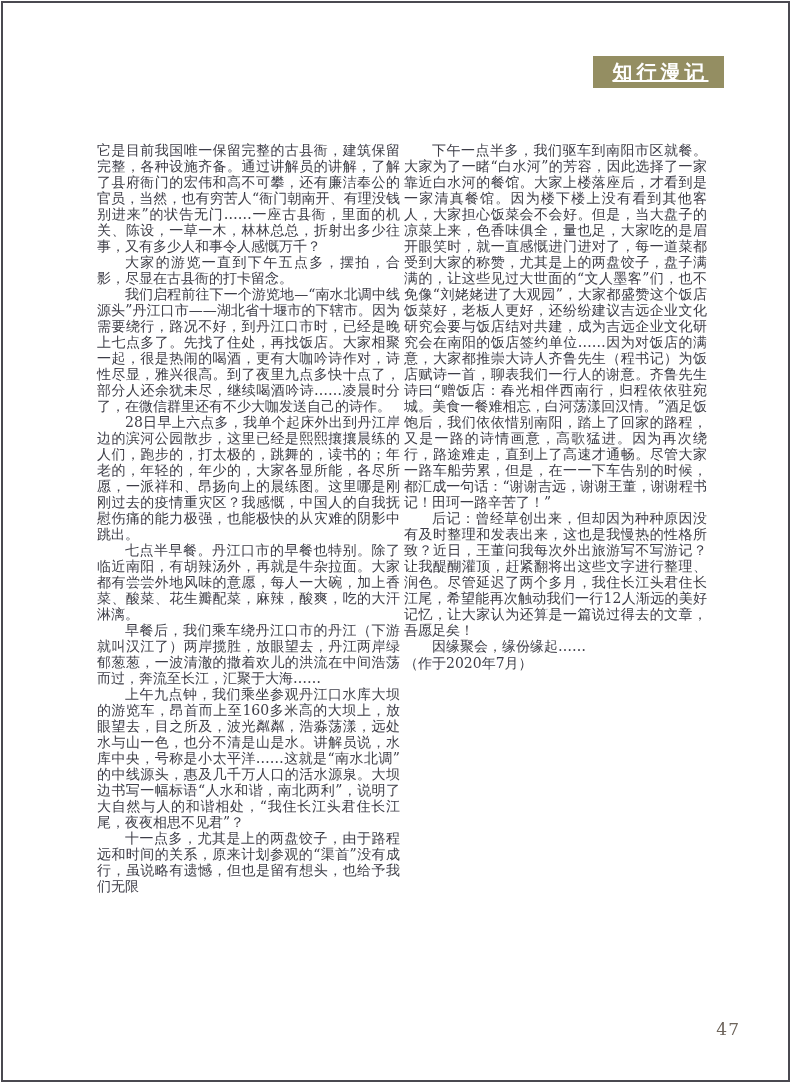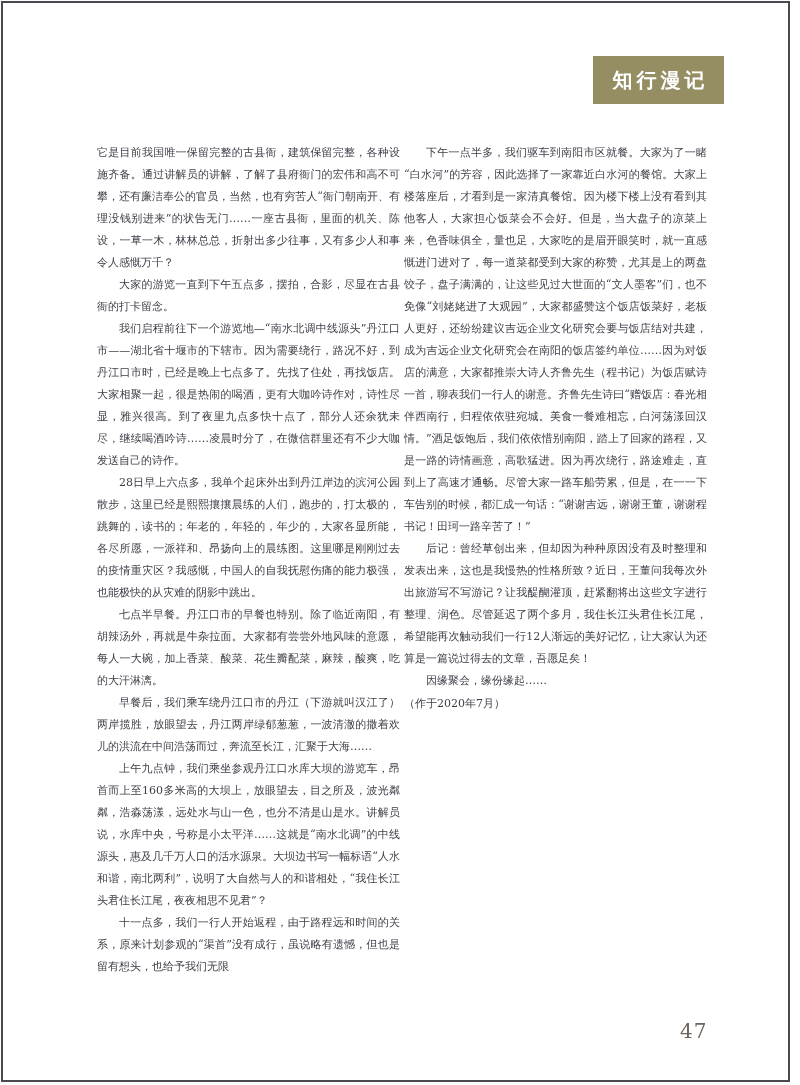--- a/index.html
+++ b/index.html
@@ -19,75 +19,76 @@
   .page-frame{
     position:absolute;
     left:1px;top:1px;
     width:789px;height:1081px;
     border:2px solid var(--frame-border);
     pointer-events:none;
   }
   .badge{
     position:absolute;
     left:593px;top:56px;
-    width:131px;height:48px;
+    width:131px;height:32px;
     background:var(--badge-bg);
     color:#ffffff;
     display:flex;align-items:center;justify-content:center;
     font-size:20px;font-weight:bold;
     letter-spacing:4px;
     text-indent:4px;
+    text-decoration:underline;
   }
   .column{
     position:absolute;
     top:142px;
     width:303px;
     color:var(--body-text);
-    font-size:11px;
-    line-height:22px;
+    font-size:14px;
+    line-height:16px;
     text-align:justify;
     text-justify:inter-ideograph;
   }
   .column-left{left:97px;}
   .column-right{left:404px;}
   .column p{text-indent:2em;}
   .column p.noindent{text-indent:0;}
   .column p.date-line{
     text-indent:0;
     padding-right:16px;
     margin-top:1px;
   }
   .page-number{
     position:absolute;
-    left:680px;top:1019px;
+    left:700px;top:1019px;
     width:40px;
-    text-align:left;
+    text-align:right;
     color:var(--page-number);
-    font-size:20px;
+    font-size:17px;
     letter-spacing:1px;
   }
 </style>
 </head>
 <body>
 
 <div class="page-frame"></div>
 
 <div class="badge">
   <span>知行漫记</span>
 </div>
 
 <div class="column column-left">
   <p class="noindent">它是目前我国唯一保留完整的古县衙，建筑保留完整，各种设施齐备。通过讲解员的讲解，了解了县府衙门的宏伟和高不可攀，还有廉洁奉公的官员，当然，也有穷苦人“衙门朝南开、有理没钱别进来”的状告无门……一座古县衙，里面的机关、陈设，一草一木，林林总总，折射出多少往事，又有多少人和事令人感慨万千？</p>
   <p>大家的游览一直到下午五点多，摆拍，合影，尽显在古县衙的打卡留念。</p>
   <p>我们启程前往下一个游览地—“南水北调中线源头”丹江口市——湖北省十堰市的下辖市。因为需要绕行，路况不好，到丹江口市时，已经是晚上七点多了。先找了住处，再找饭店。大家相聚一起，很是热闹的喝酒，更有大咖吟诗作对，诗性尽显，雅兴很高。到了夜里九点多快十点了，部分人还余犹未尽，继续喝酒吟诗……凌晨时分了，在微信群里还有不少大咖发送自己的诗作。</p>
   <p>28日早上六点多，我单个起床外出到丹江岸边的滨河公园散步，这里已经是熙熙攘攘晨练的人们，跑步的，打太极的，跳舞的，读书的；年老的，年轻的，年少的，大家各显所能，各尽所愿，一派祥和、昂扬向上的晨练图。这里哪是刚刚过去的疫情重灾区？我感慨，中国人的自我抚慰伤痛的能力极强，也能极快的从灾难的阴影中跳出。</p>
   <p>七点半早餐。丹江口市的早餐也特别。除了临近南阳，有胡辣汤外，再就是牛杂拉面。大家都有尝尝外地风味的意愿，每人一大碗，加上香菜、酸菜、花生瓣配菜，麻辣，酸爽，吃的大汗淋漓。</p>
   <p>早餐后，我们乘车绕丹江口市的丹江（下游就叫汉江了）两岸揽胜，放眼望去，丹江两岸绿郁葱葱，一波清澈的撒着欢儿的洪流在中间浩荡而过，奔流至长江，汇聚于大海……</p>
   <p>上午九点钟，我们乘坐参观丹江口水库大坝的游览车，昂首而上至160多米高的大坝上，放眼望去，目之所及，波光粼粼，浩淼荡漾，远处水与山一色，也分不清是山是水。讲解员说，水库中央，号称是小太平洋……这就是“南水北调”的中线源头，惠及几千万人口的活水源泉。大坝边书写一幅标语“人水和谐，南北两利”，说明了大自然与人的和谐相处，“我住长江头君住长江尾，夜夜相思不见君”？</p>
-  <p>十一点多，我们一行人开始返程，由于路程远和时间的关系，原来计划参观的“渠首”没有成行，虽说略有遗憾，但也是留有想头，也给予我们无限</p>
+  <p>十一点多，尤其是上的两盘饺子，由于路程远和时间的关系，原来计划参观的“渠首”没有成行，虽说略有遗憾，但也是留有想头，也给予我们无限</p>
 </div>
 
 <div class="column column-right">
   <p>下午一点半多，我们驱车到南阳市区就餐。大家为了一睹“白水河”的芳容，因此选择了一家靠近白水河的餐馆。大家上楼落座后，才看到是一家清真餐馆。因为楼下楼上没有看到其他客人，大家担心饭菜会不会好。但是，当大盘子的凉菜上来，色香味俱全，量也足，大家吃的是眉开眼笑时，就一直感慨进门进对了，每一道菜都受到大家的称赞，尤其是上的两盘饺子，盘子满满的，让这些见过大世面的“文人墨客”们，也不免像“刘姥姥进了大观园”，大家都盛赞这个饭店饭菜好，老板人更好，还纷纷建议吉远企业文化研究会要与饭店结对共建，成为吉远企业文化研究会在南阳的饭店签约单位……因为对饭店的满意，大家都推崇大诗人齐鲁先生（程书记）为饭店赋诗一首，聊表我们一行人的谢意。齐鲁先生诗曰“赠饭店：春光相伴西南行，归程依依驻宛城。美食一餐难相忘，白河荡漾回汉情。”酒足饭饱后，我们依依惜别南阳，踏上了回家的路程，又是一路的诗情画意，高歌猛进。因为再次绕行，路途难走，直到上了高速才通畅。尽管大家一路车船劳累，但是，在一一下车告别的时候，都汇成一句话：“谢谢吉远，谢谢王董，谢谢程书记！田珂一路辛苦了！”</p>
   <p>后记：曾经草创出来，但却因为种种原因没有及时整理和发表出来，这也是我慢热的性格所致？近日，王董问我每次外出旅游写不写游记？让我醍醐灌顶，赶紧翻将出这些文字进行整理、润色。尽管延迟了两个多月，我住长江头君住长江尾，希望能再次触动我们一行12人渐远的美好记忆，让大家认为还算是一篇说过得去的文章，吾愿足矣！</p>
   <p>因缘聚会，缘份缘起……</p>
   <p class="date-line">（作于2020年7月）</p>
 </div>
 
 <div class="page-number">47</div>

